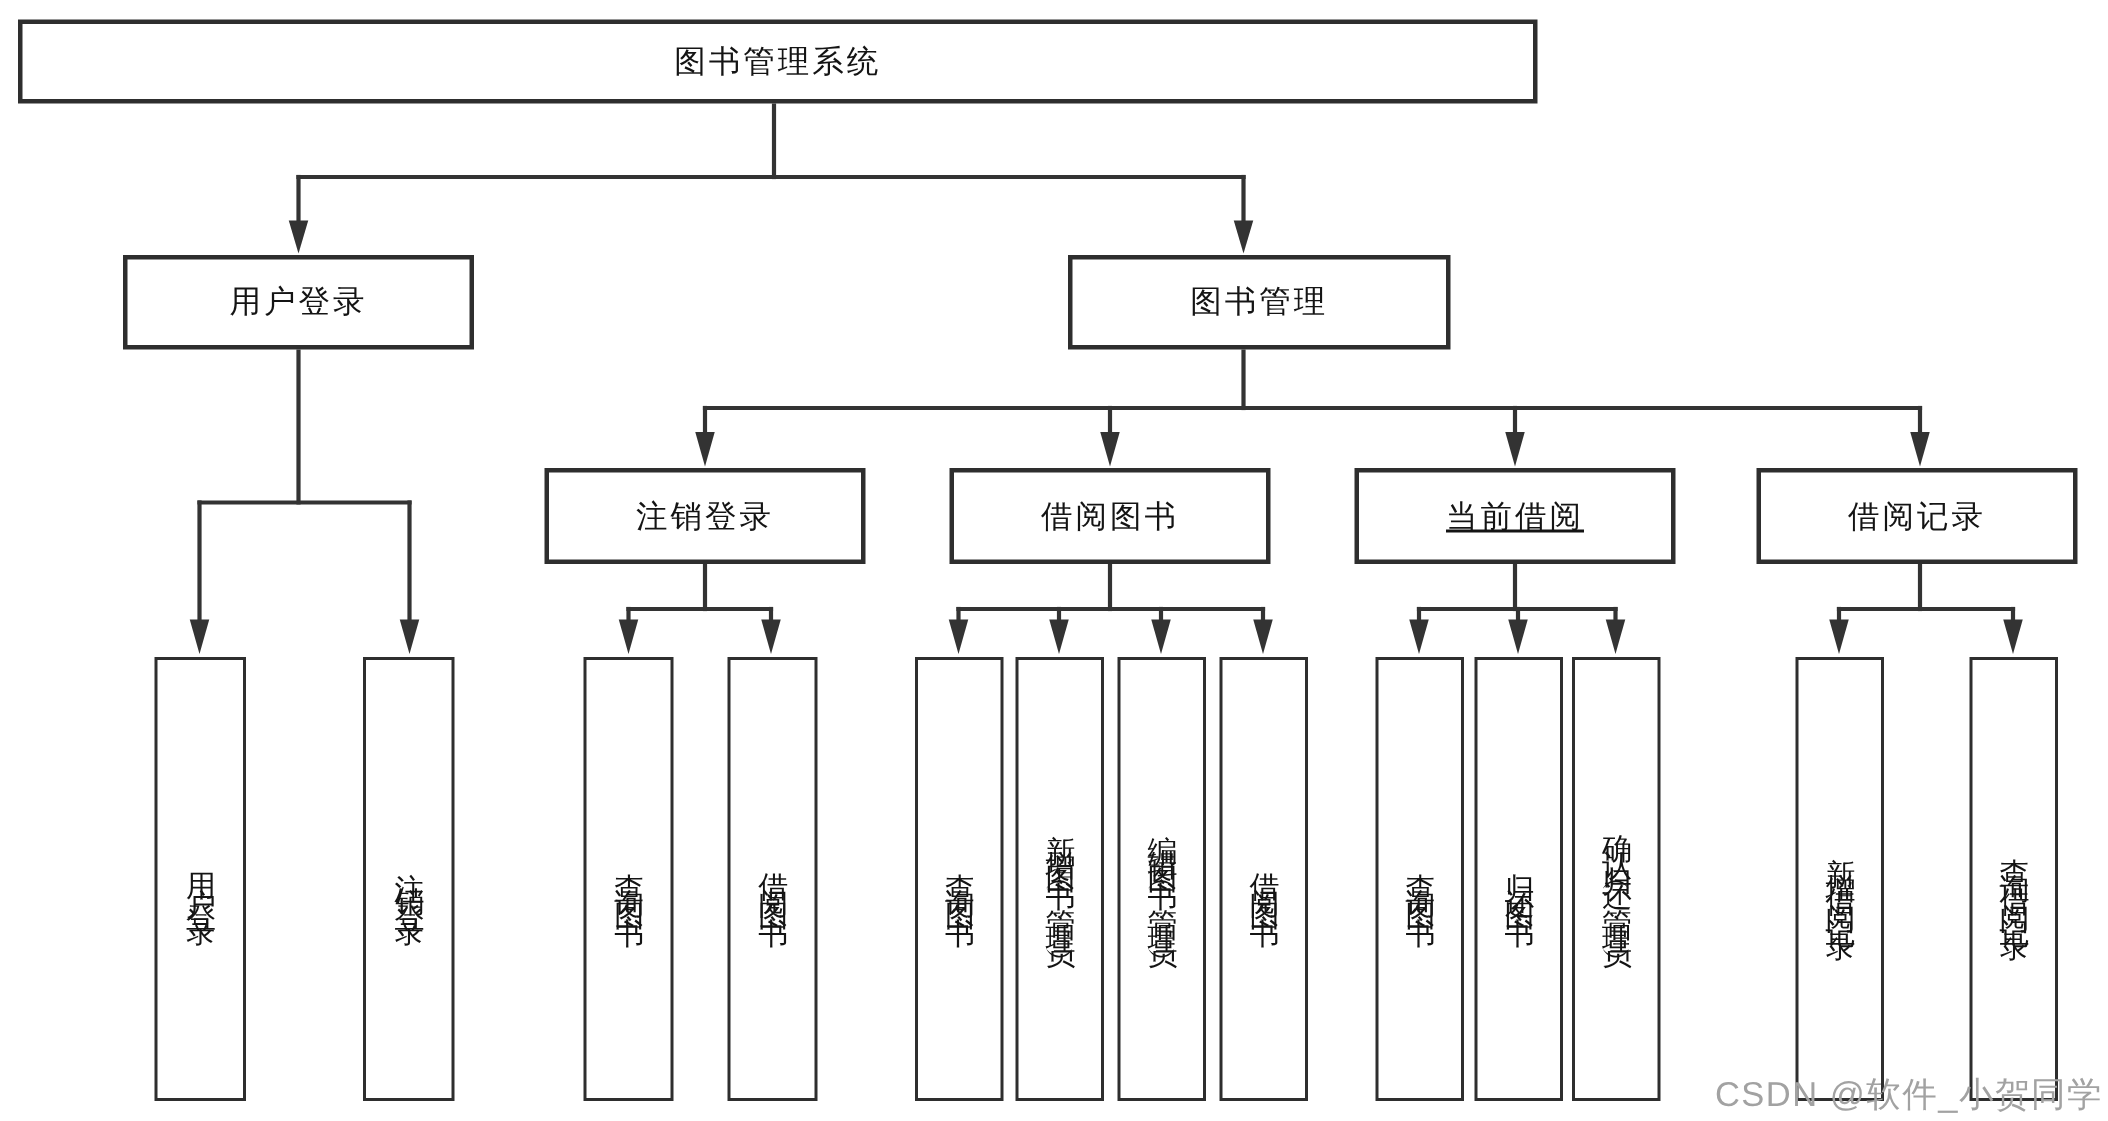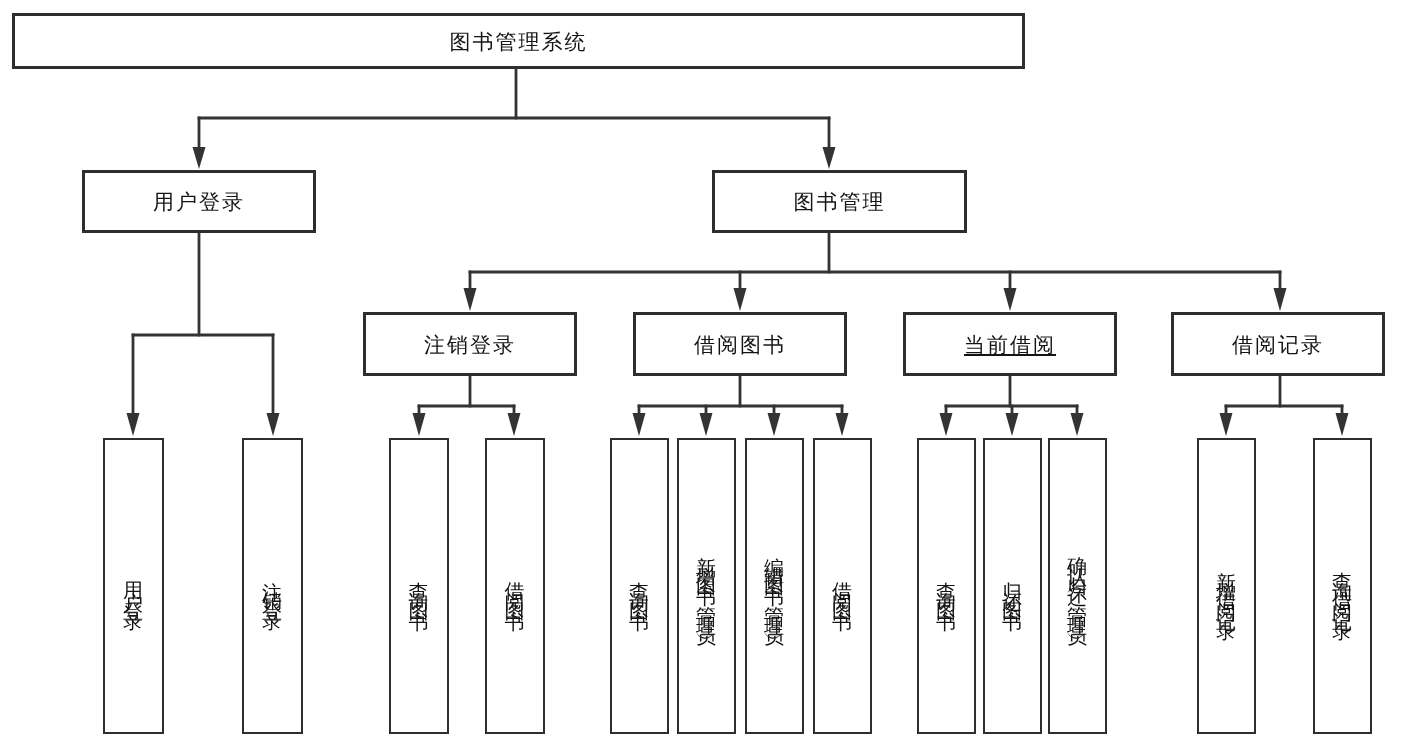--- a/index.html
+++ b/index.html
@@ -193,14 +193,15 @@
     <span class="vtext">确认归还（管理员）</span>
   </div>
 
   <div class="node leaf" style="left:1197px; width:59px;">
     <span class="vtext">新增借阅记录</span>
   </div>
   <div class="node leaf" style="left:1313px; width:59px;">
     <span class="vtext">查询借阅记录</span>
   </div>
 
+  <div id="watermark">CSDN @软件_小贺同学</div>
 
 </div>
 
 </body></html>

